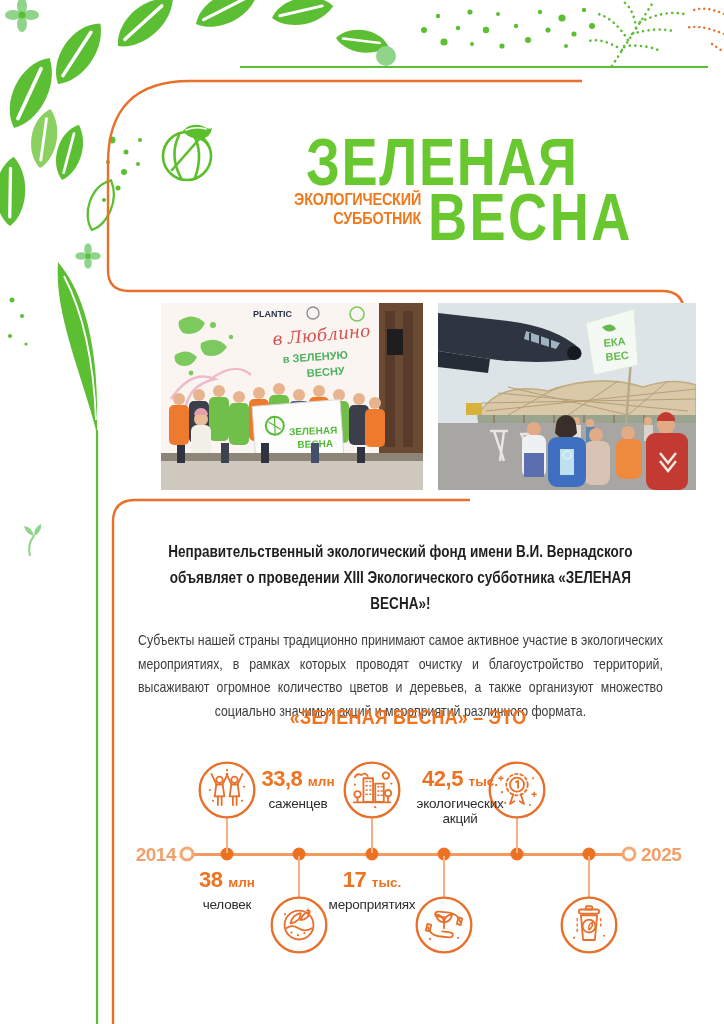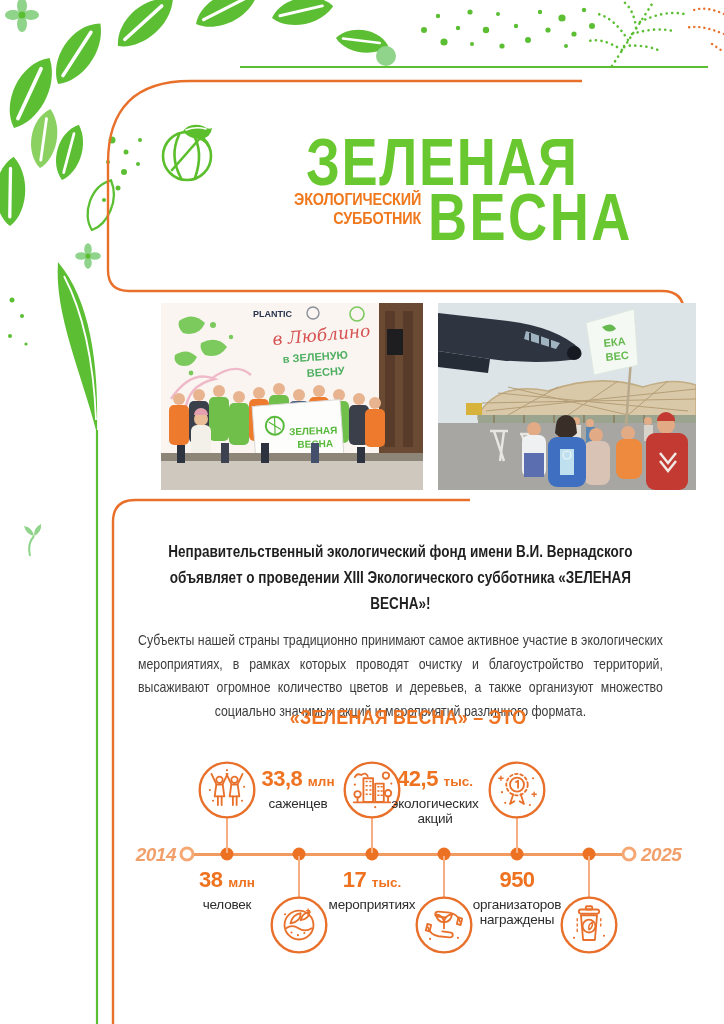--- a/index.html
+++ b/index.html
@@ -28,21 +28,21 @@
            text-align-last:center;color:#3c3c3c;}
   
   .info-heading{position:absolute;left:148px;top:705px;width:612px;transform:scaleX(0.85);
                 transform-origin:0 0;text-align:center;font-size:21px;font-weight:bold;
                 color:#EF7320;letter-spacing:0.3px;}
   .tl-line{position:absolute;left:187px;top:853px;width:442px;height:2.5px;background:#F29A60;}
   .dot{position:absolute;width:13px;height:13px;border-radius:50%;background:#ED7123;
        transform:translate(-50%,-50%);}
   .dot.hollow{width:9px;height:9px;background:#fff;border:3px solid #F5A873;}
   .conn{position:absolute;width:2px;background:#F5AF82;transform:translateX(-50%);}
-  .year{position:absolute;font-size:19px;font-weight:bold;color:#F2A06B;letter-spacing:-0.5px;font-style:italic;}
+  .year{position:absolute;font-size:19px;font-weight:bold;color:#F2A06B;letter-spacing:-0.5px;}
   .stat{position:absolute;width:130px;text-align:center;transform:translateX(-50%);}
   .stat-num{font-weight:bold;color:#EE7220;font-size:22px;line-height:24px;letter-spacing:-0.5px;}
   .stat-num .unit{font-size:13.5px;letter-spacing:0;}
   .stat-label{font-size:13.5px;line-height:15px;color:#2d2d2d;letter-spacing:-0.2px;
               white-space:pre-line;margin-top:2px;text-align:center;}
   .icon-wrap{position:absolute;width:60px;height:60px;transform:translate(-50%,-50%);}
 </style>
 </head>
 <body>
 
@@ -484,33 +484,28 @@
           <circle cx="14" cy="40" r="1"></circle>
           <circle cx="42" cy="38" r="1"></circle>
         </g>
     </svg>
   </div>
 
   <div class="stat" style="left:298px;top:767px">
     <div class="stat-num"><span>33,8</span> <span class="unit">млн</span></div>
     <div class="stat-label">саженцев</div>
   </div>
-  <div class="stat" style="left:435px;top:767px">
+  <div class="stat" style="left:460px;top:767px">
     <div class="stat-num"><span>42,5</span> <span class="unit">тыс.</span></div>
     <div class="stat-label">экологических
 акций</div>
   </div>
 
   <div class="stat" style="left:227px;top:868px">
     <div class="stat-num"><span>38</span> <span class="unit">млн</span></div>
     <div class="stat-label">человек</div>
   </div>
   <div class="stat" style="left:372px;top:868px">
     <div class="stat-num"><span>17</span> <span class="unit">тыс.</span></div>
     <div class="stat-label">мероприятиях</div>
   </div>
-  <div class="stat" style="left:517px;top:868px">
-    <div class="stat-num"><span>950</span> <span class="unit"></span></div>
-    <div class="stat-label">организаторов
-награждены</div>
-  </div>
 
 </div>
 
 </body></html>

